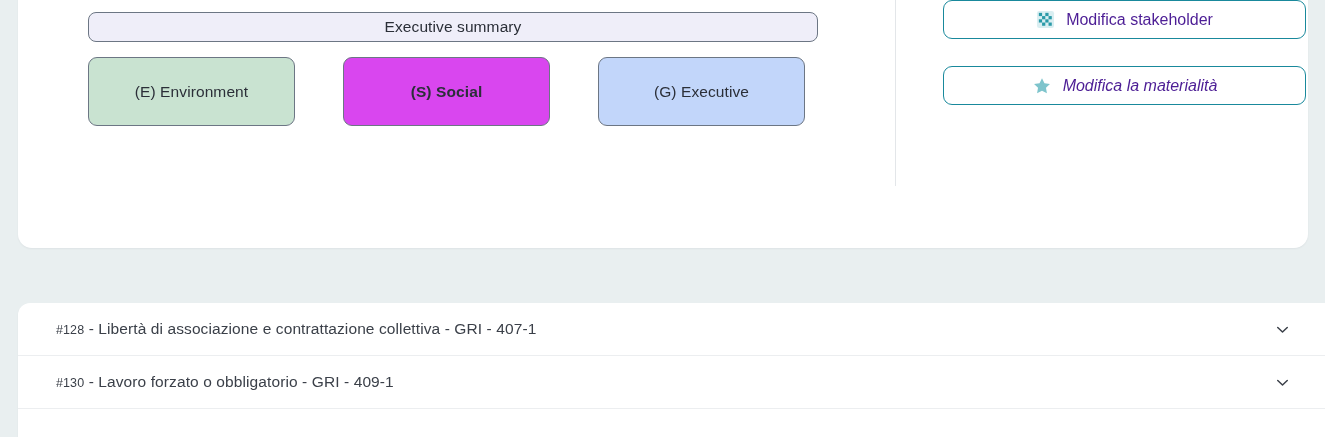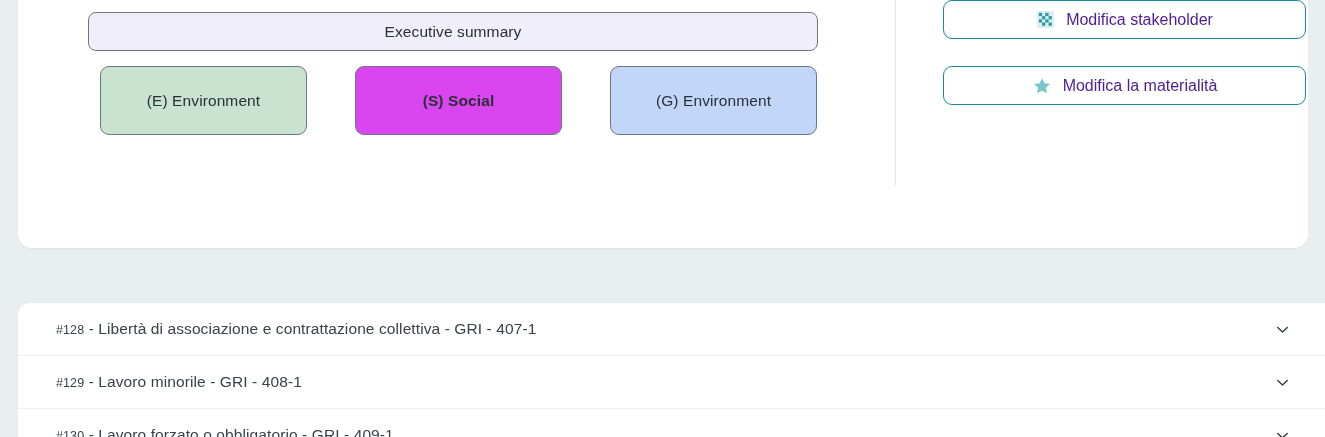--- a/index.html
+++ b/index.html
@@ -52,33 +52,33 @@
     font-size: 15.5px;
     color: #2b2f38;
     letter-spacing: .1px;
     cursor: pointer;
     user-select: none;
     background: #fff;
   }
   .row-exec { margin-bottom: 15px; }
   .btn-exec {
     width: 730px;
-    height: 39px;
+    height: 30px;
     background: #efeef9;
   }
   .row-esg {
     display: flex;
     gap: 0;
     margin-bottom: 15px;
   }
   .btn-esg {
     height: 69px;
     border-radius: 9px;
   }
-  .btn-env { width: 207px; background: #c9e3d1; margin-left: 12px; }
+  .btn-env { width: 207px; background: #c9e3d1; }
   .spacer-1 { width: 48px; }
   .btn-soc { width: 207px; background: #d946ef; font-weight: bold; }
   .spacer-2 { width: 48px; }
   .btn-gov { width: 207px; background: #c2d6fa; }
 
   .row-extra {
     display: flex;
   }
   .btn-extra {
     width: 310px;
@@ -117,21 +117,21 @@
     width: 363px;
     height: 39px;
     border: 1.4px solid #19899c;
     border-radius: 9px;
     background: #ffffff;
     color: #4c1d95;
     font-size: 16px;
     cursor: pointer;
     user-select: none;
   }
-  .action-btn + .action-btn { margin-top: 27px; }
+  .action-btn + .action-btn { margin-top: 27px; font-style: italic; }
   .ico { display: inline-flex; align-items: center; justify-content: center; }
 
   
   .list-card {
     position: absolute;
     left: 18px;
     top: 303px;
     width: 1307px;
     height: 150px;
     background: #ffffff;
@@ -182,21 +182,21 @@
 
         <div class="row-exec">
           <div class="btn btn-exec">Executive summary</div>
         </div>
 
         <div class="row-esg">
           <div class="btn btn-esg btn-env">(E) Environment</div>
           <div class="spacer-1"></div>
           <div class="btn btn-esg btn-soc">(S) Social</div>
           <div class="spacer-2"></div>
-          <div class="btn btn-esg btn-gov">(G) Environment</div>
+          <div class="btn btn-esg btn-gov">(G) Executive</div>
         </div>
 
 
       </div>
 
       <div class="divider"></div>
 
       <div class="actions">
 
         <div class="action-btn">
@@ -235,28 +235,20 @@
 
     <div class="acc-row">
       <span class="acc-label"><span class="acc-num">#128</span><span> - </span><span>Libertà di associazione e contrattazione collettiva - GRI - 407-1</span></span>
       <span class="chev">
         <svg width="19" height="19" viewBox="0 0 24 24" fill="none" aria-hidden="true">
           <path d="M6 9.5l6 5.6 6-5.6" stroke="#3b4049" stroke-width="1.9" stroke-linecap="round" stroke-linejoin="round"></path>
         </svg>
       </span>
     </div>
 
-    <div class="acc-row">
-      <span class="acc-label"><span class="acc-num">#129</span><span> - </span><span>Lavoro minorile - GRI - 408-1</span></span>
-      <span class="chev">
-        <svg width="19" height="19" viewBox="0 0 24 24" fill="none" aria-hidden="true">
-          <path d="M6 9.5l6 5.6 6-5.6" stroke="#3b4049" stroke-width="1.9" stroke-linecap="round" stroke-linejoin="round"></path>
-        </svg>
-      </span>
-    </div>
 
     <div class="acc-row">
       <span class="acc-label"><span class="acc-num">#130</span><span> - </span><span>Lavoro forzato o obbligatorio - GRI - 409-1</span></span>
       <span class="chev">
         <svg width="19" height="19" viewBox="0 0 24 24" fill="none" aria-hidden="true">
           <path d="M6 9.5l6 5.6 6-5.6" stroke="#3b4049" stroke-width="1.9" stroke-linecap="round" stroke-linejoin="round"></path>
         </svg>
       </span>
     </div>
 

